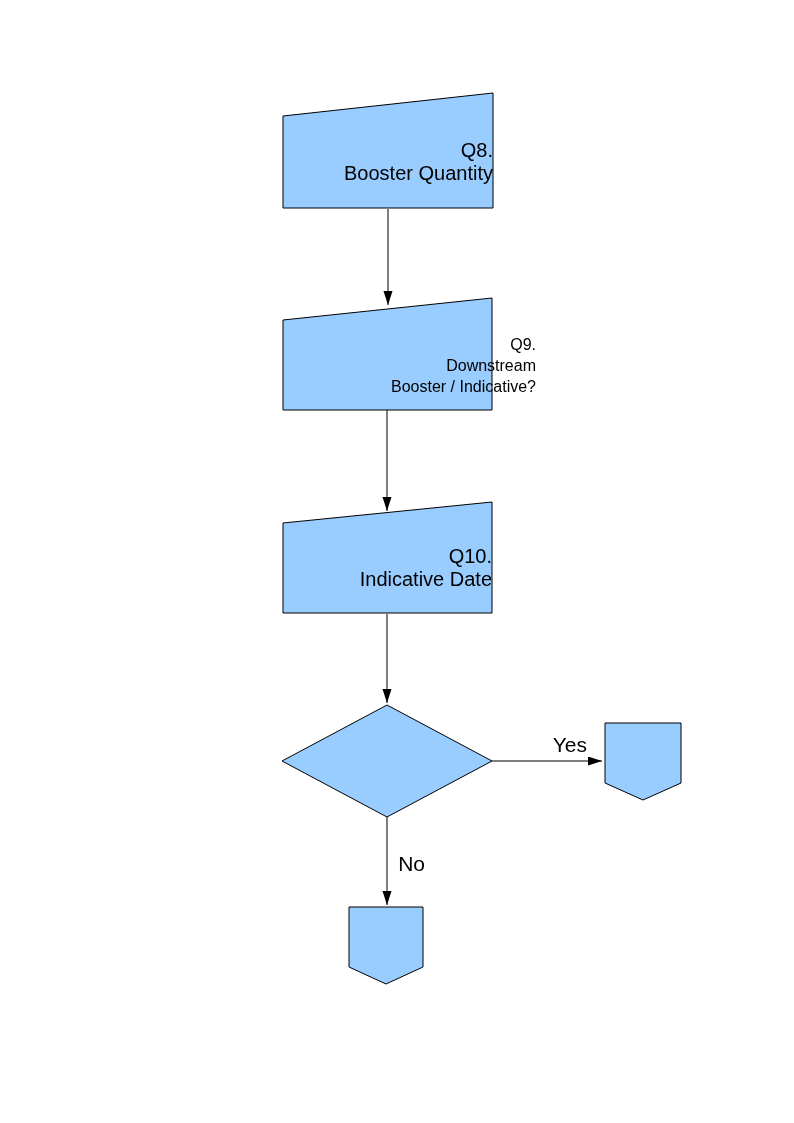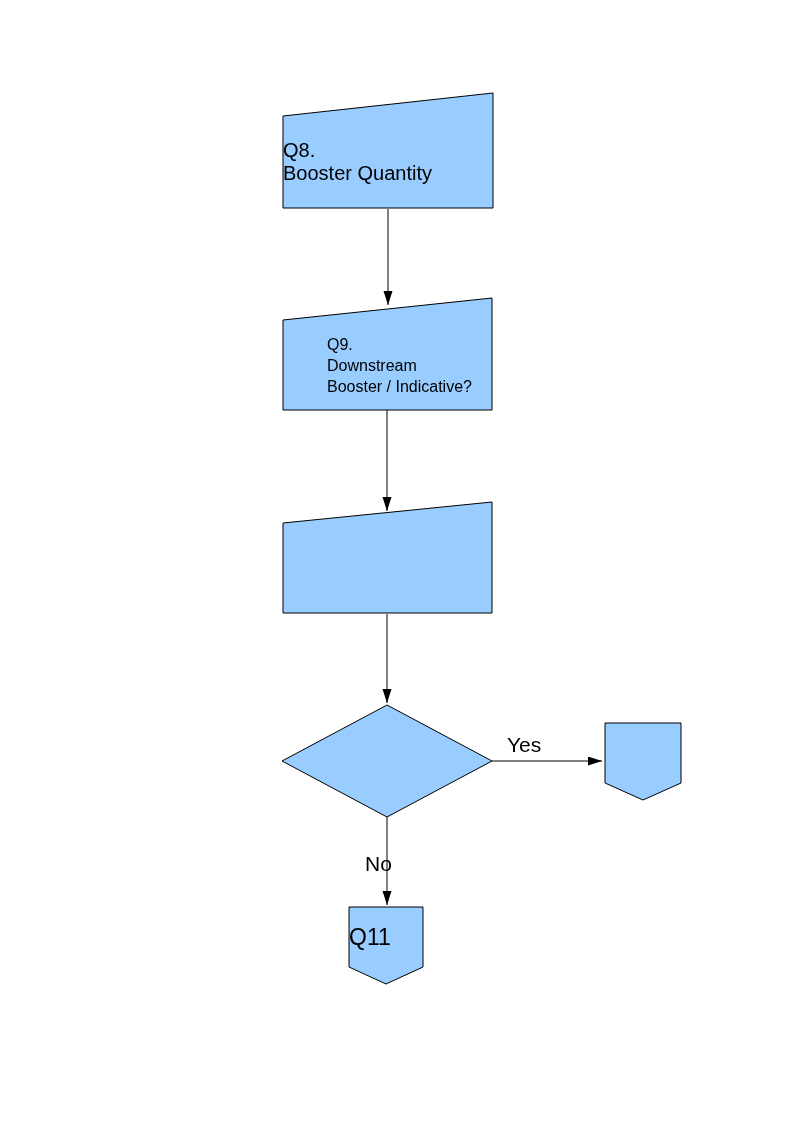--- a/index.html
+++ b/index.html
@@ -26,21 +26,21 @@
   }
   .edge {
     stroke: #000000;
     stroke-width: 1;
     fill: none;
   }
   .lbl {
     position: absolute;
     display: flex;
     flex-direction: column;
-    align-items: flex-start;
+    align-items: flex-end;
     justify-content: center;
     text-align: center;
     color: #000000;
     white-space: nowrap;
   }
   .lbl-q8   { left: 283px; top: 116px; width: 210px; height: 92px;  font-size: 20px; line-height: 23px; }
   .lbl-q9   { left: 283px; top: 320px; width: 209px; height: 90px;  font-size: 16px; line-height: 21px; padding-left: 44px; }
   .lbl-q10  { left: 283px; top: 523px; width: 209px; height: 90px;  font-size: 20px; line-height: 23px; }
   .lbl-dec  { left: 287px; top: 705px; width: 200px; height: 112px; font-size: 18px; line-height: 22px; }
   .lbl-q12  { left: 605px; top: 723px; width: 76px;  height: 60px;  font-size: 23px; }
@@ -78,26 +78,27 @@
     <span>Q8.</span>
     <span>Booster Quantity</span>
   </div>
 
   <div class="lbl lbl-q9">
     <span>Q9.</span>
     <span>Downstream</span>
     <span>Booster / Indicative?</span>
   </div>
 
+  <div class="lbl lbl-q10">
+    <span>Q10.</span>
+    <span>Indicative Date</span>
+  </div>
 
 
 
-  <div class="lbl lbl-q11">
-    <span>Q11</span>
-  </div>
 
   <div class="lbl lbl-yes">
     <span>Yes</span>
   </div>
 
   <div class="lbl lbl-no">
     <span>No</span>
   </div>
 
 </div>

